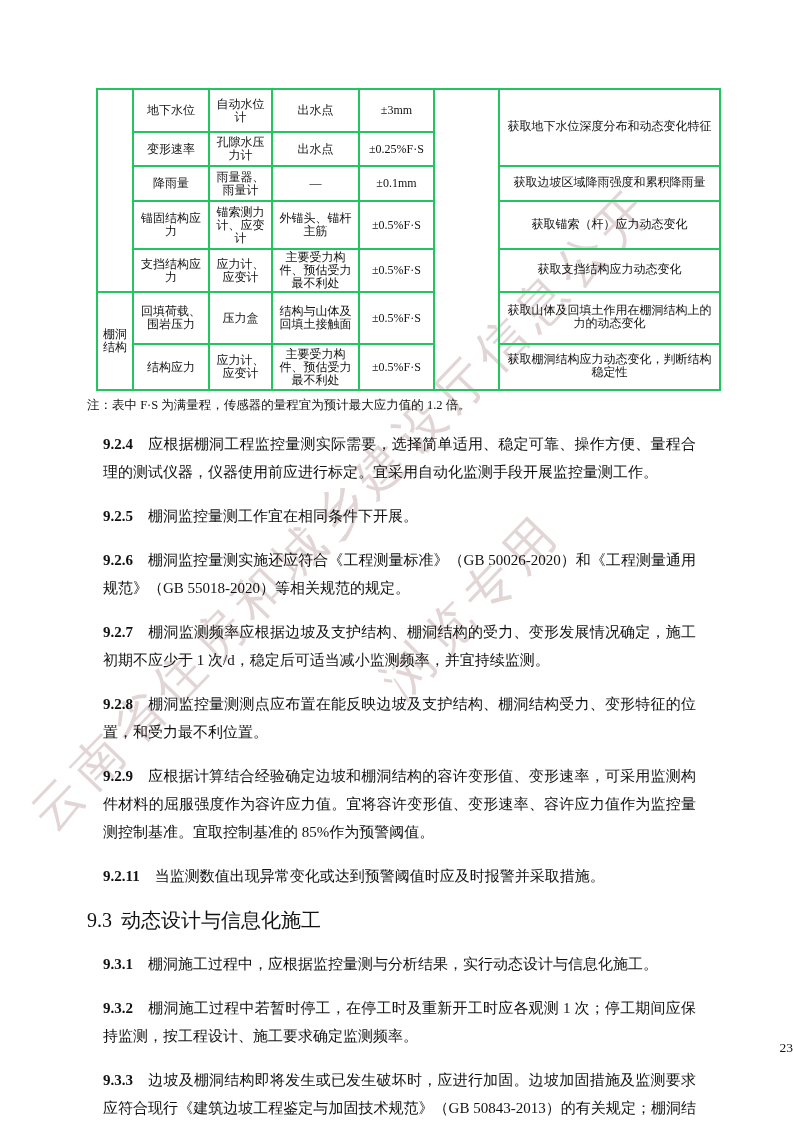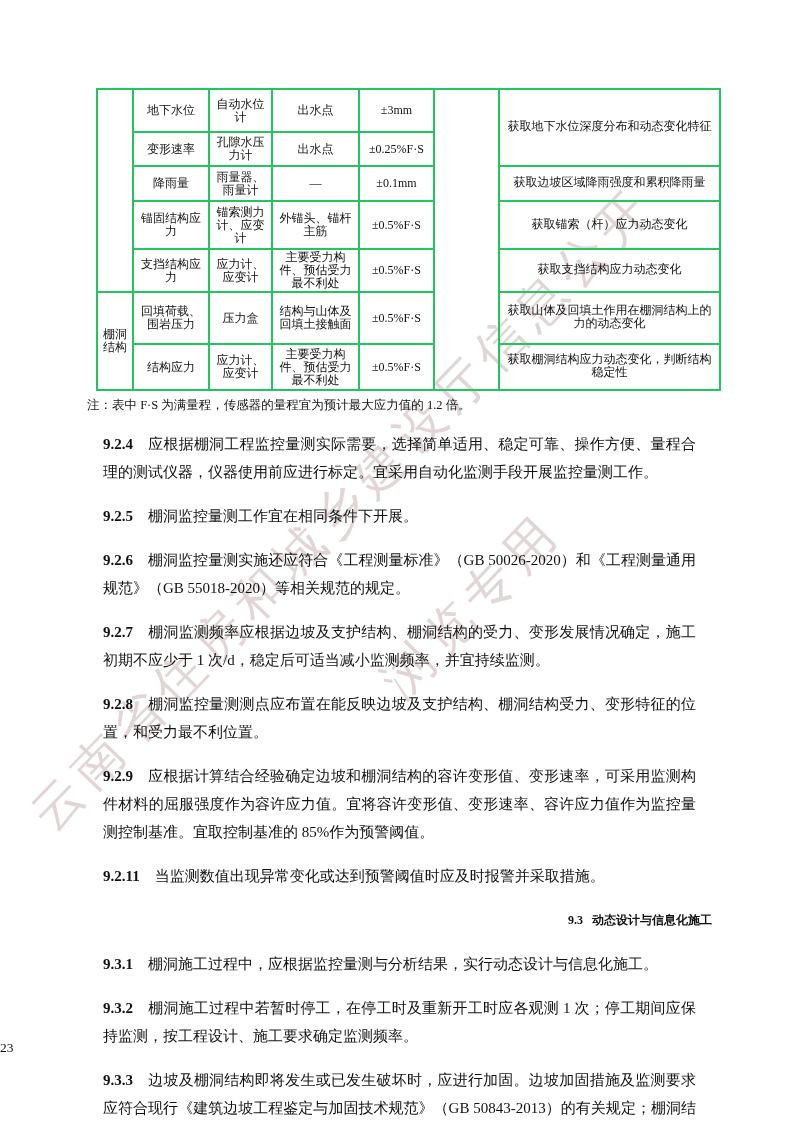--- a/index.html
+++ b/index.html
@@ -65,31 +65,31 @@
     margin:16px;
     font-size:15px;
     line-height:28px;
     text-align:justify;
   }
   .clauses p .pnum{
     font-weight:bold;
     margin-right:15px;
   }
   .sec-heading{
-    font-size:12px;
+    font-size:20px;
     line-height:28px;
-    font-weight:bold;
-    text-align:right;
+    font-weight:normal;
+    text-align:left;
   }
   .sec-heading .sep{display:inline-block;width:9px;}
   .page-num{
     position:absolute;
     left:0;top:1040px;
     width:793px;
-    text-align:left;
+    text-align:right;
     font-size:13.5px;
     z-index:1;
   }
 </style>
 </head>
 <body>
 
 <div class="page">
 
   <div class="watermark">

